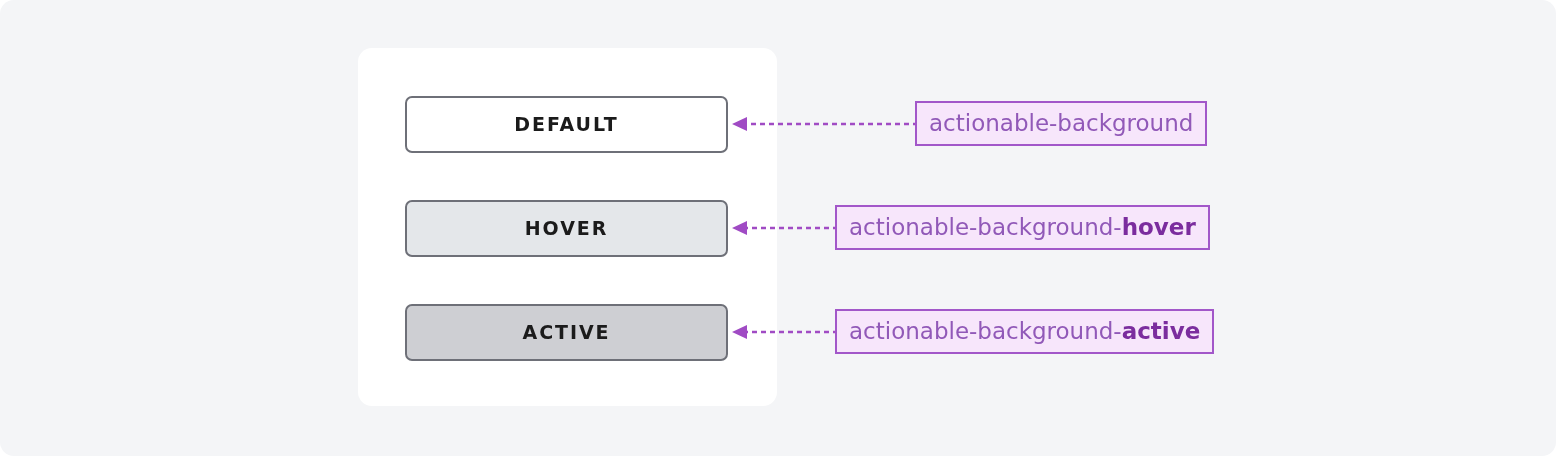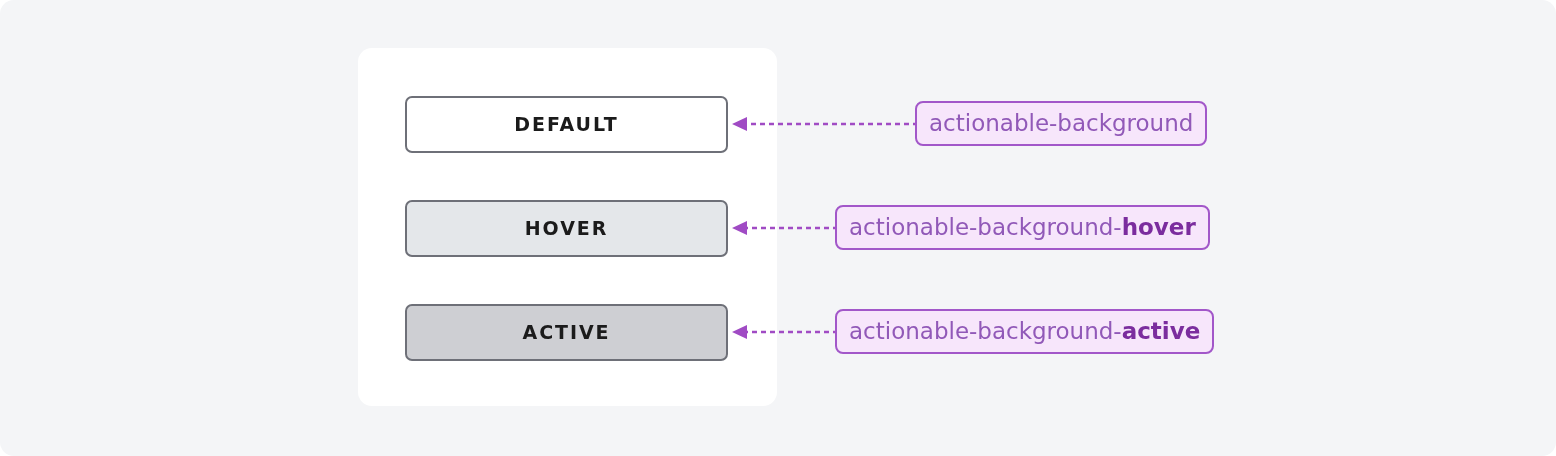--- a/index.html
+++ b/index.html
@@ -70,21 +70,21 @@
   #conn-2 { left: 730px; top: 217px; width: 110px; }
   #conn-3 { left: 730px; top: 321px; width: 110px; }
 
   
   .token-chip {
     position: absolute;
     height: 45px;
     box-sizing: border-box;
     background: #f7e6fb;
     border: 2px solid #a257c9;
-    border-radius: 8px;
+    border-radius: 0;
     display: flex;
     align-items: center;
     padding: 0 12px;
     white-space: nowrap;
   }
   .token-chip .token-base {
     font-family: "DejaVu Sans", sans-serif;
     font-size: 23px;
     font-weight: normal;
     color: #9159b8;

